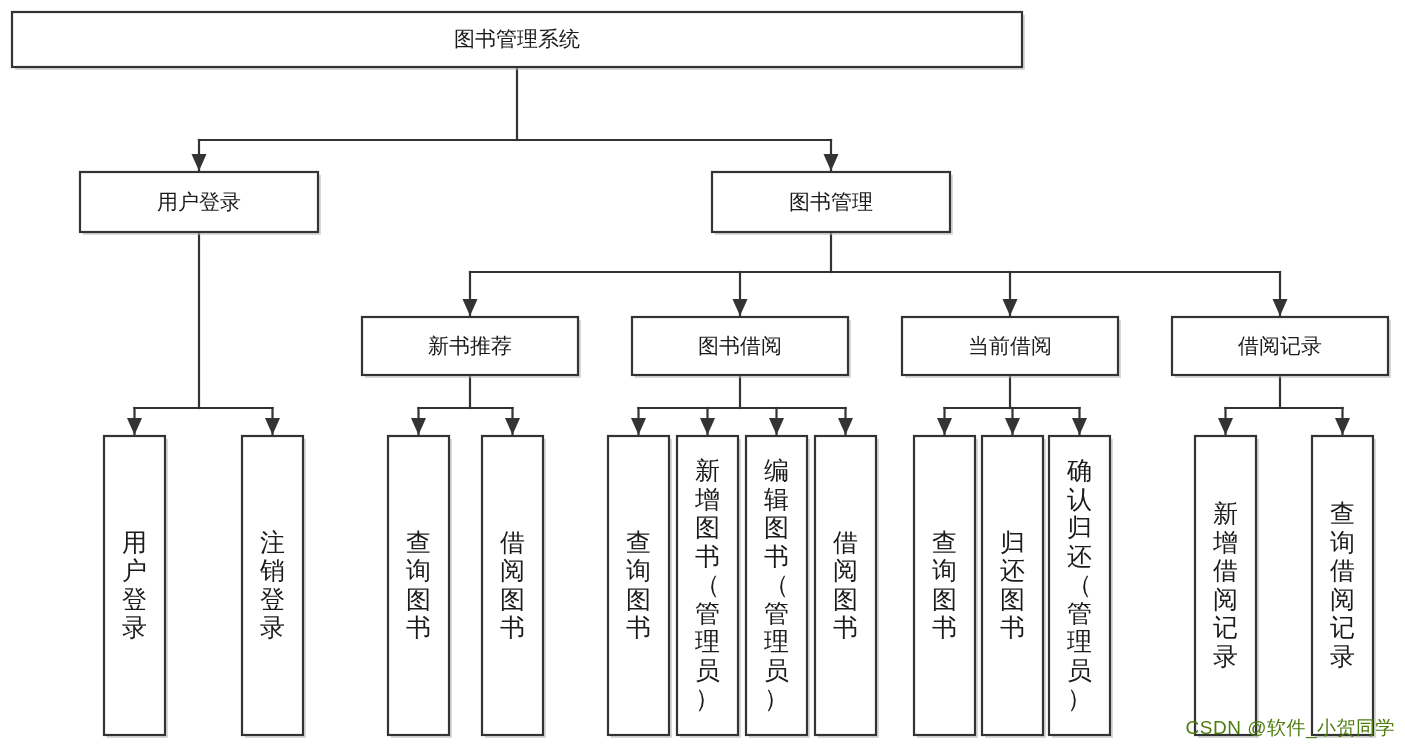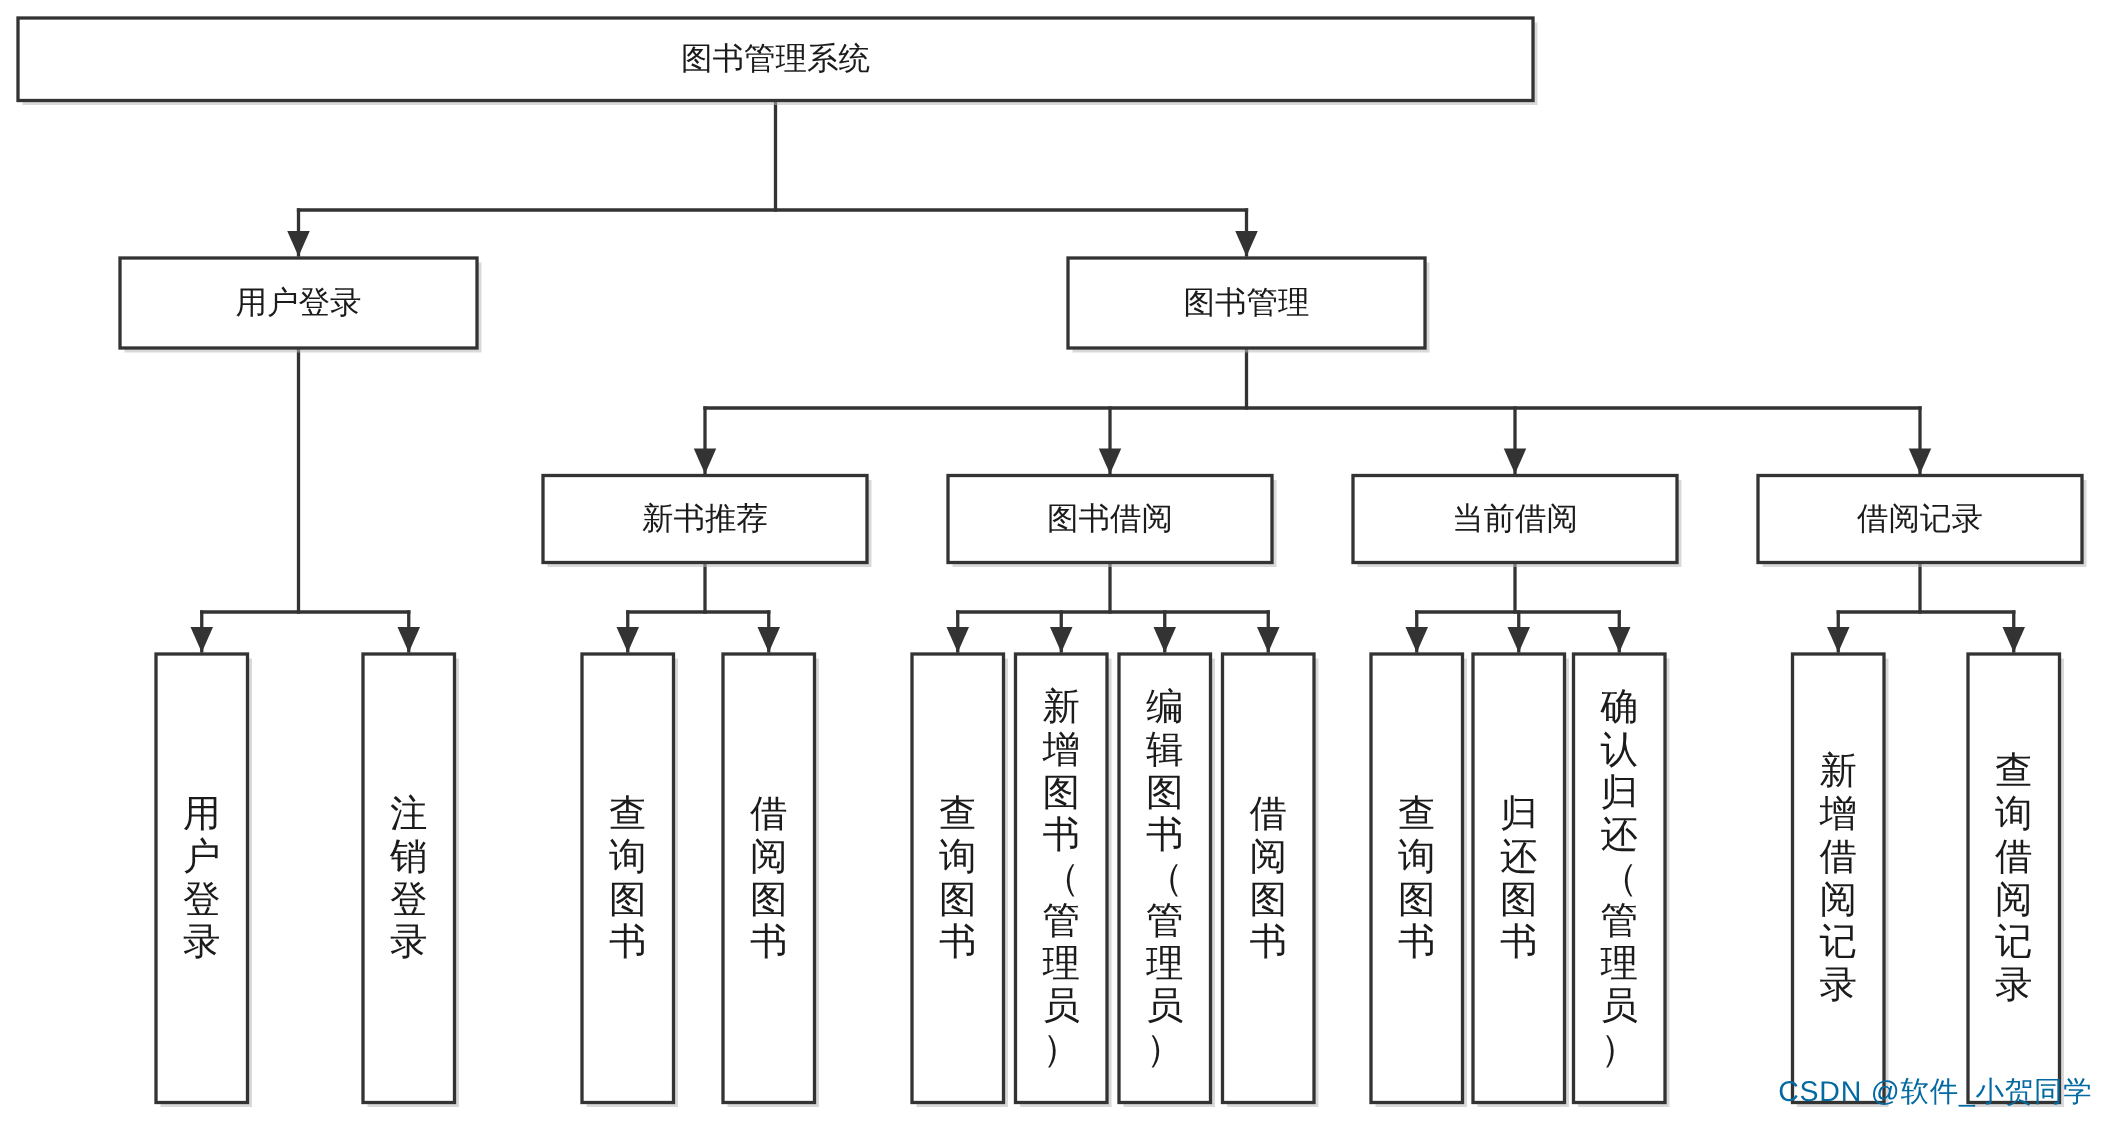--- a/index.html
+++ b/index.html
@@ -58,21 +58,21 @@
     font-size: 25px;
     fill: #1b1b1b;
     text-anchor: middle;
   }
   .watermark {
     position: absolute;
     right: 10px;
     bottom: 6px;
     font-family: "Liberation Sans", "DejaVu Sans", sans-serif;
     font-size: 19px;
-    color: #0369a1;
+    color: #4d7c0f;
     letter-spacing: 0.5px;
     white-space: nowrap;
     user-select: none;
   }
 </style>
 </head>
 <body>
 
 <div id="diagram-root">
   <svg class="diagram" id="diagram-svg" viewBox="0 0 1405 747" xmlns="http://www.w3.org/2000/svg">

